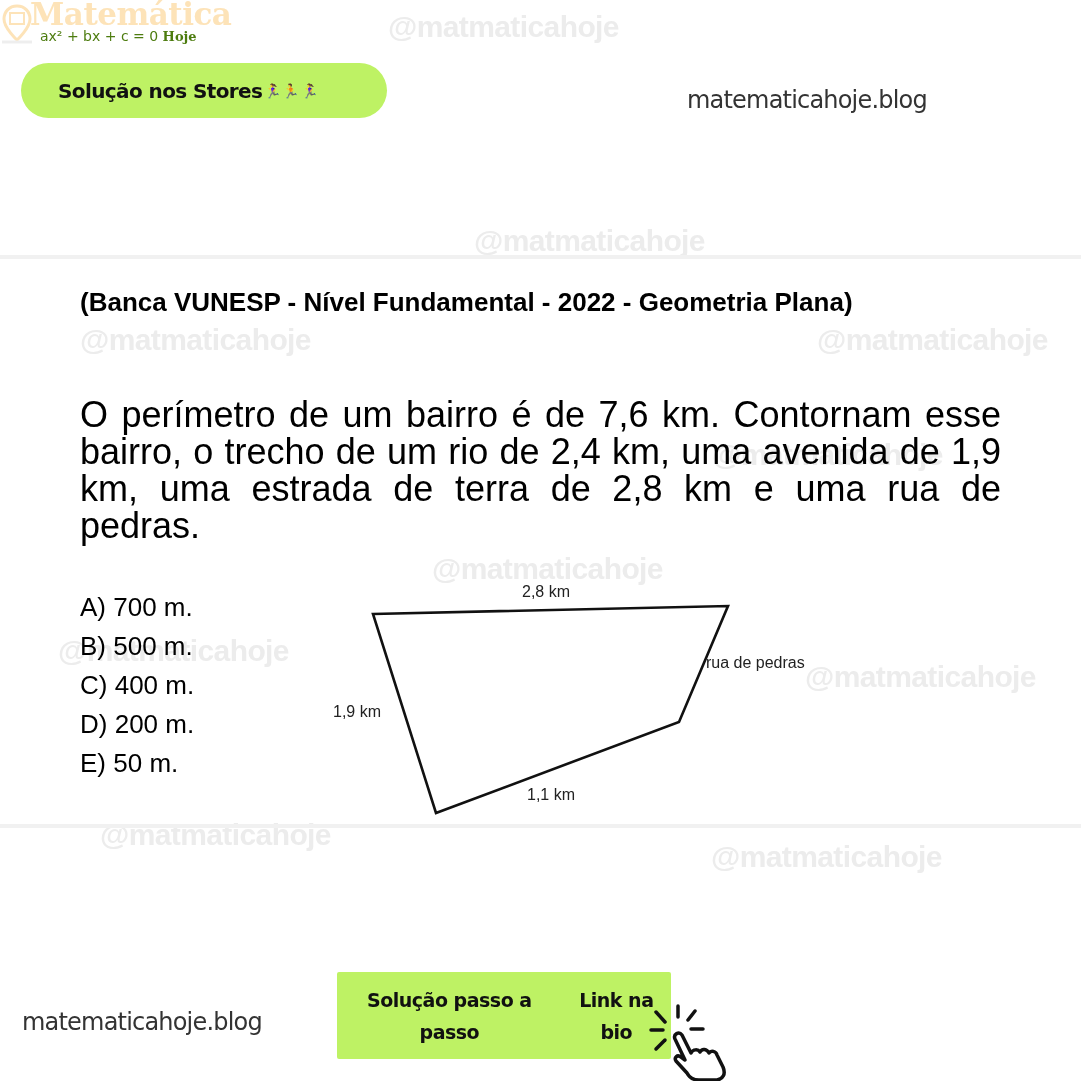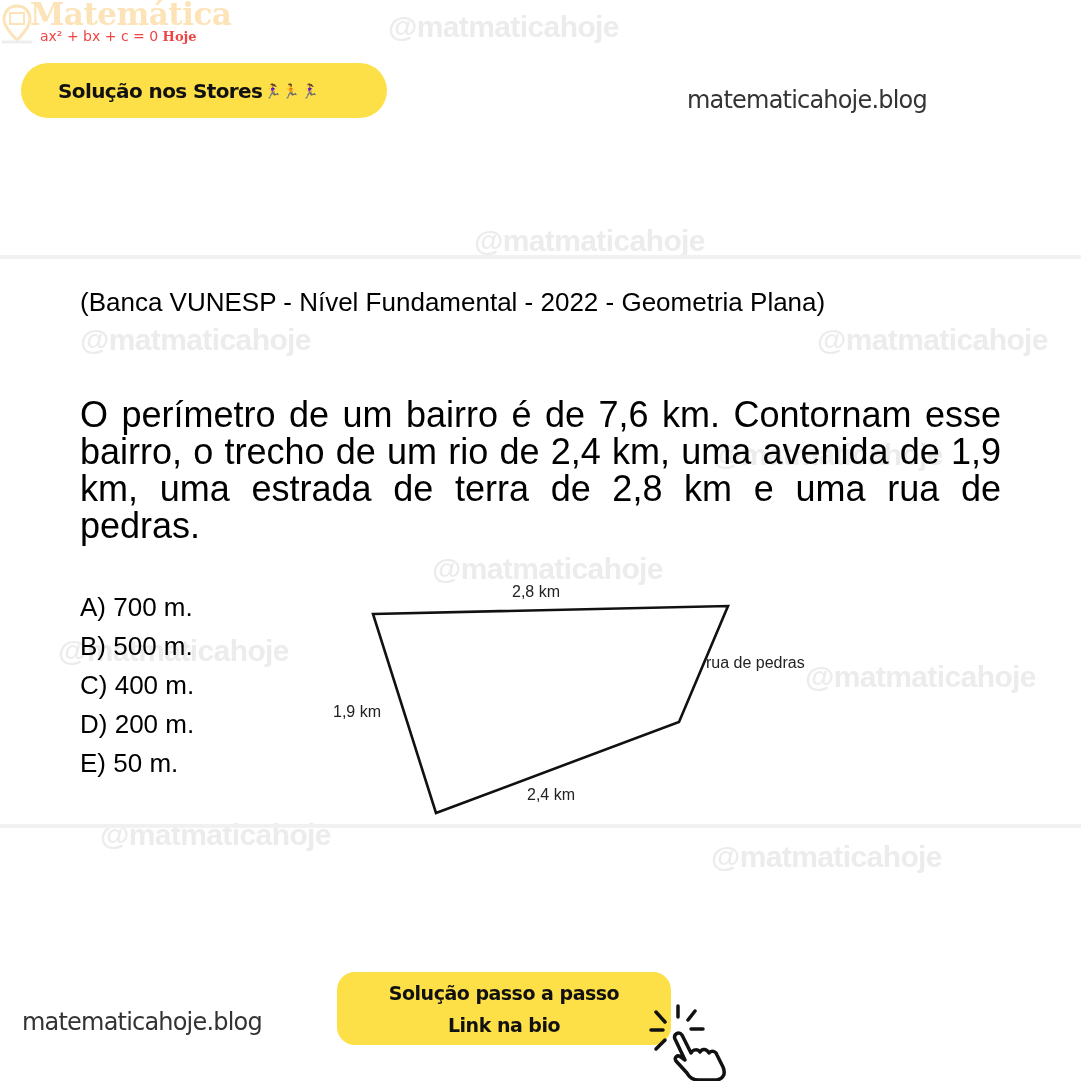--- a/index.html
+++ b/index.html
@@ -3,41 +3,41 @@
 <meta charset="utf-8">
 <style>
   html, body { margin: 0; padding: 0; background: #ffffff; }
   body { width: 1081px; height: 1081px; position: relative; overflow: hidden; font-family: "Liberation Sans", sans-serif; }
   .abs { position: absolute; }
 
   
   .logo { left: 0; top: 0; width: 230px; height: 52px; }
   .logo-pin { left: 2px; top: 4px; width: 30px; height: 40px; }
   .logo-title { left: 30px; top: -4px; font-family: "DejaVu Serif", serif; font-weight: bold; font-size: 31px; color: #fde3b8; letter-spacing: -0.5px; white-space: nowrap; }
-  .logo-sub { left: 40px; top: 28px; font-family: "DejaVu Sans", sans-serif; font-size: 14px; color: #ef4444; white-space: nowrap; }
+  .logo-sub { left: 40px; top: 28px; font-family: "DejaVu Sans", sans-serif; font-size: 14px; color: #4d7c0f; white-space: nowrap; }
   .logo-sub b { font-family: "DejaVu Serif", serif; font-size: 13px; }
 
   
-  .pill { background: #fde047; border-radius: 30px; color: #111; font-family: "DejaVu Sans", sans-serif; font-weight: bold; display: flex; align-items: center; justify-content: center; text-align: center; cursor: pointer; }
+  .pill { background: #bef264; border-radius: 30px; color: #111; font-family: "DejaVu Sans", sans-serif; font-weight: bold; display: flex; align-items: center; justify-content: center; text-align: center; cursor: pointer; }
   .pill-top { left: 21px; top: 63px; width: 366px; height: 55px; font-size: 20px; letter-spacing: -0.6px; justify-content: flex-start; padding-left: 37px; box-sizing: border-box; }
   .runners { margin-left: 2px; font-size: 14px; letter-spacing: 1px; color: #d9442b; }
-  .pill-bottom { left: 337px; top: 972px; width: 334px; height: 73px; border-radius: 18px; font-size: 19px; flex-direction: column; line-height: 32px; letter-spacing: -0.5px; }
+  .pill-bottom { left: 337px; top: 972px; width: 334px; height: 87px; border-radius: 2px; font-size: 19px; flex-direction: row; line-height: 32px; letter-spacing: -0.5px; }
 
   .blog { font-family: "DejaVu Sans", sans-serif; font-weight: normal; color: #333333; white-space: nowrap; letter-spacing: -0.8px; }
   .blog-top { left: 687px; top: 86px; font-size: 24px; }
   .blog-bottom { left: 22px; top: 1008px; font-size: 24px; }
 
   
   .wm { font-family: Liberation Sans, sans-serif; font-weight: bold; color: #ececec; font-size: 30px; white-space: nowrap; letter-spacing: -0.6px; }
 
   
   .sep { left: 0; width: 1081px; height: 4px; background: #f1f1f1; }
 
   
-  .title { left: 80px; top: 283px; width: 921px; font-weight: normal; font-size: 26px; line-height: 38px; color: #000; text-align: justify; text-align-last: left; }
+  .title { left: 80px; top: 283px; width: 921px; font-weight: bold; font-size: 26px; line-height: 38px; color: #000; text-align: justify; text-align-last: left; }
   .stmt { left: 80px; top: 396px; width: 921px; font-size: 36px; line-height: 37px; color: #000; }
   .stmt p { margin: 0; text-align: justify; }
   .stmt p.last { text-align-last: left; }
   .options { left: 80px; top: 588px; font-size: 26px; line-height: 39px; color: #000; }
   .opt { cursor: pointer; white-space: nowrap; }
 
   
   .figure { left: 320px; top: 570px; width: 560px; height: 260px; }
   .fig-label { font-size: 16px; color: #222; white-space: nowrap; }
 
@@ -86,24 +86,24 @@
   <div class="opt"><span>B)</span> <span>500 m.</span></div>
   <div class="opt"><span>C)</span> <span>400 m.</span></div>
   <div class="opt"><span>D)</span> <span>200 m.</span></div>
   <div class="opt"><span>E)</span> <span>50 m.</span></div>
 </div>
 
 <div class="abs figure">
   <svg class="abs" style="left:0;top:0;" width="560" height="260">
     <polygon points="53,44 408,36 359,152 116,243" fill="none" stroke="#111" stroke-width="2.6" stroke-linejoin="miter"></polygon>
   </svg>
-  <div class="abs fig-label" style="left:192px;top:13px;text-align:center;">2,8 km</div>
+  <div class="abs fig-label" style="left:202px;top:13px;text-align:center;">2,8 km</div>
   <div class="abs fig-label" style="left:386px;top:84px;">rua de pedras</div>
   <div class="abs fig-label" style="left:13px;top:133px;">1,9 km</div>
-  <div class="abs fig-label" style="left:207px;top:216px;">2,4 km</div>
+  <div class="abs fig-label" style="left:207px;top:216px;">1,1 km</div>
 </div>
 
 <div class="abs blog blog-bottom">matematicahoje.blog</div>
 <div class="abs pill pill-bottom">
   <span>Solução passo a passo</span>
   <span>Link na bio</span>
 </div>
 <svg class="abs hand" viewBox="0 0 90 86">
   <g stroke="#111" stroke-width="3.5" stroke-linecap="round" fill="none">
     <line x1="35" y1="11" x2="35" y2="22"></line>

